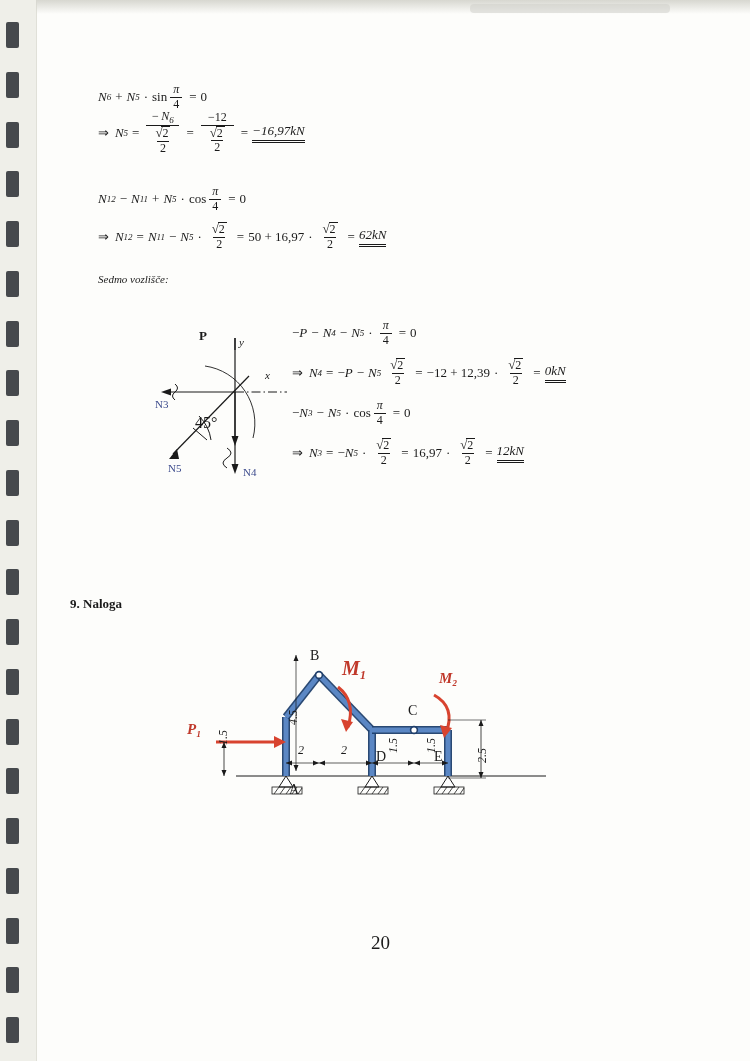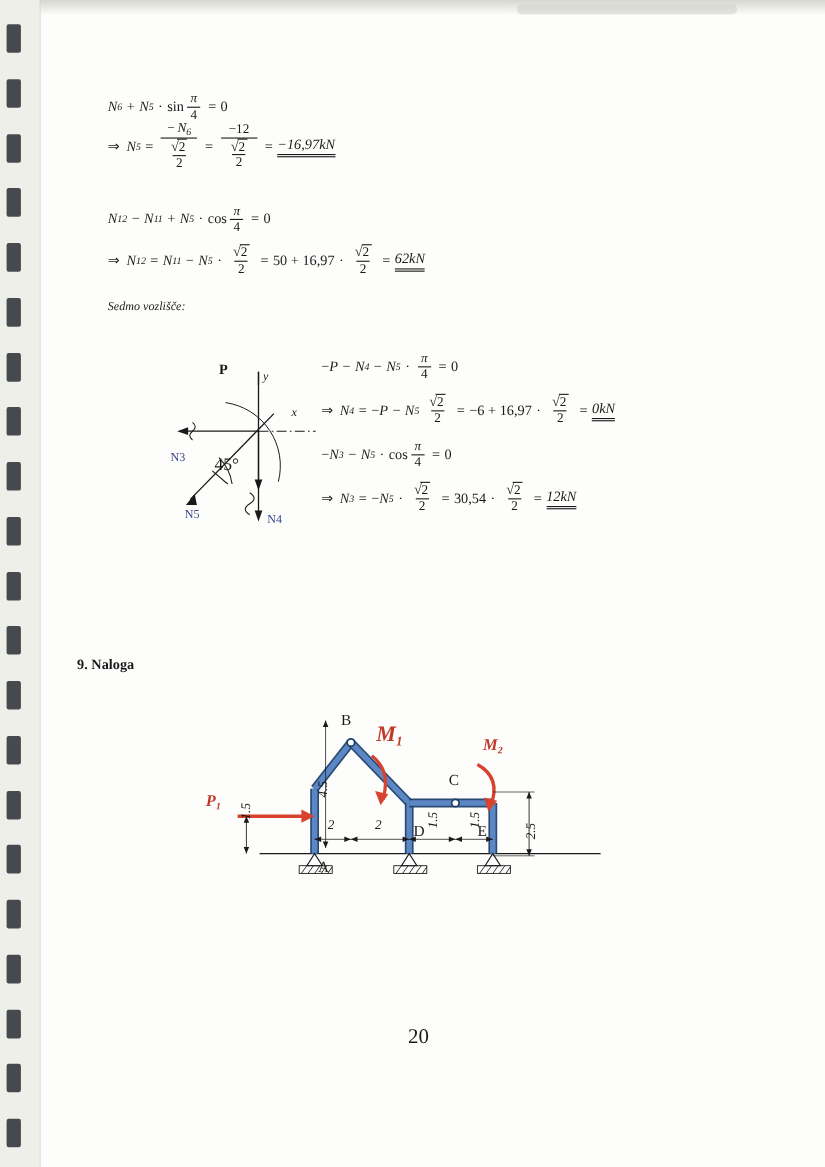--- a/index.html
+++ b/index.html
@@ -316,21 +316,21 @@
         <path d="M96 128 q8 5 0 10 q-8 5 0 10" fill="none" stroke="#1a1a1a" stroke-width="1"></path>
 
         <path d="M68 96 A 42 42 0 0 1 80 120" fill="none" stroke="#1a1a1a" stroke-width="1"></path>
         <path d="M74 46 A 58 58 0 0 1 122 118" fill="none" stroke="#1a1a1a" stroke-width="0.9"></path>
       </svg>
 
       <div class="nd-label dark" style="left:68px; top:8px; position:absolute;">P</div>
       <div class="nd-label axis" style="left:108px; top:16px; position:absolute;">y</div>
       <div class="nd-label axis" style="left:134px; top:49px; position:absolute;">x</div>
       <div class="nd-label ang" style="left:64px; top:94px; position:absolute;">45°</div>
-      <div class="nd-label" style="left:24px; top:78px; position:absolute;margin-top:12px;">N3</div>
+      <div class="nd-label" style="left:24px; top:78px; position:absolute;">N3</div>
       <div class="nd-label" style="left:26px; top:142px; position:absolute;margin-left:11px;">N5</div>
       <div class="nd-label" style="left:112px; top:146px; position:absolute;">N4</div>
     </div>
 
     <div class="math-block" style="left:256px; top:318px;">
       <span class="eq">
         <span>−</span>
           <span class="it">P</span>
         <span class="op">−</span>
         <span class="it">N</span>
@@ -357,21 +357,21 @@
         <span>−</span>
           <span class="it">P</span>
         <span class="op">−</span>
         <span class="it">N</span>
           <span class="sub">5</span>
         <span class="frac" style="margin-left:6px;">
             <span class="num"><span class="sqrt">2</span></span>
             <span class="den">2</span>
           </span>
         <span class="op">=</span>
-        <span>−6 + 16,97</span>
+        <span>−12 + 12,39</span>
         <span class="op">·</span>
         <span class="frac">
             <span class="num"><span class="sqrt">2</span></span>
             <span class="den">2</span>
           </span>
         <span class="op">=</span>
         <span class="uline2 it">0<span>kN</span></span>
       </span>
     </div>
 
@@ -402,21 +402,21 @@
         <span class="op">=</span>
         <span>−</span>
         <span class="it">N</span>
           <span class="sub">5</span>
         <span class="op">·</span>
         <span class="frac">
             <span class="num"><span class="sqrt">2</span></span>
             <span class="den">2</span>
           </span>
         <span class="op">=</span>
-        <span>30,54</span>
+        <span>16,97</span>
         <span class="op">·</span>
         <span class="frac">
             <span class="num"><span class="sqrt">2</span></span>
             <span class="den">2</span>
           </span>
         <span class="op">=</span>
         <span class="uline2 it">12<span>kN</span></span>
       </span>
     </div>
 

